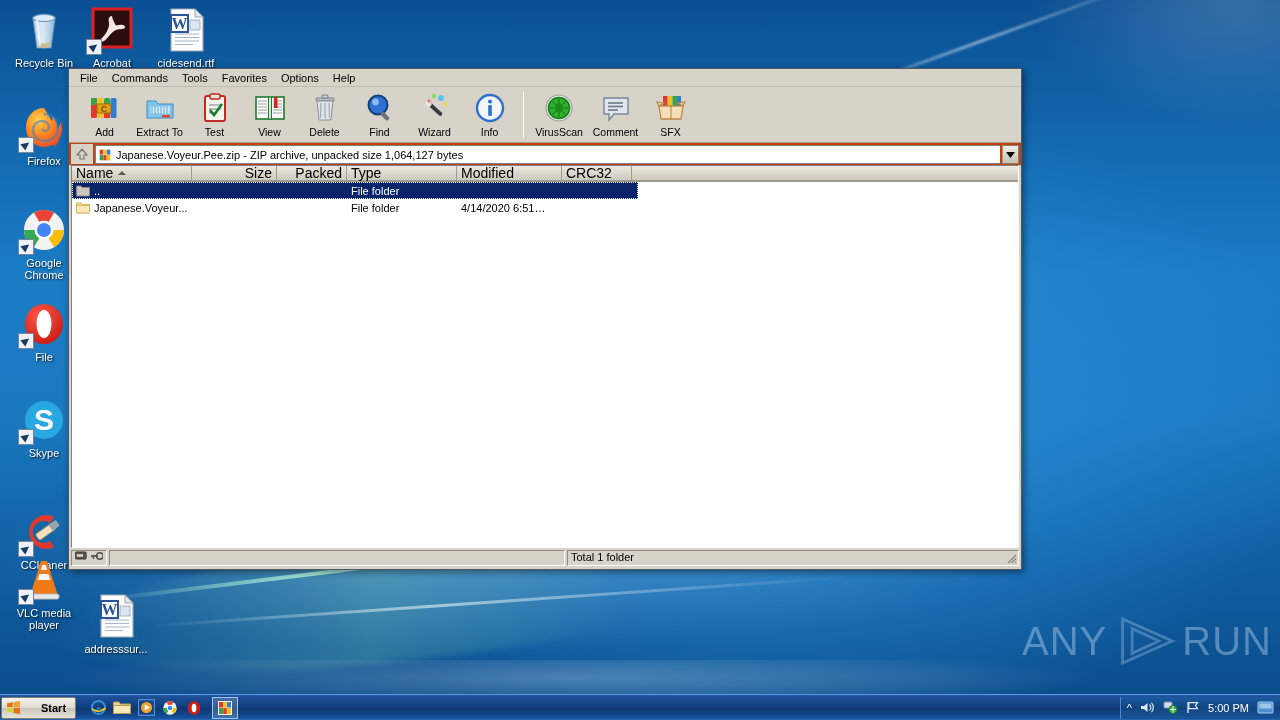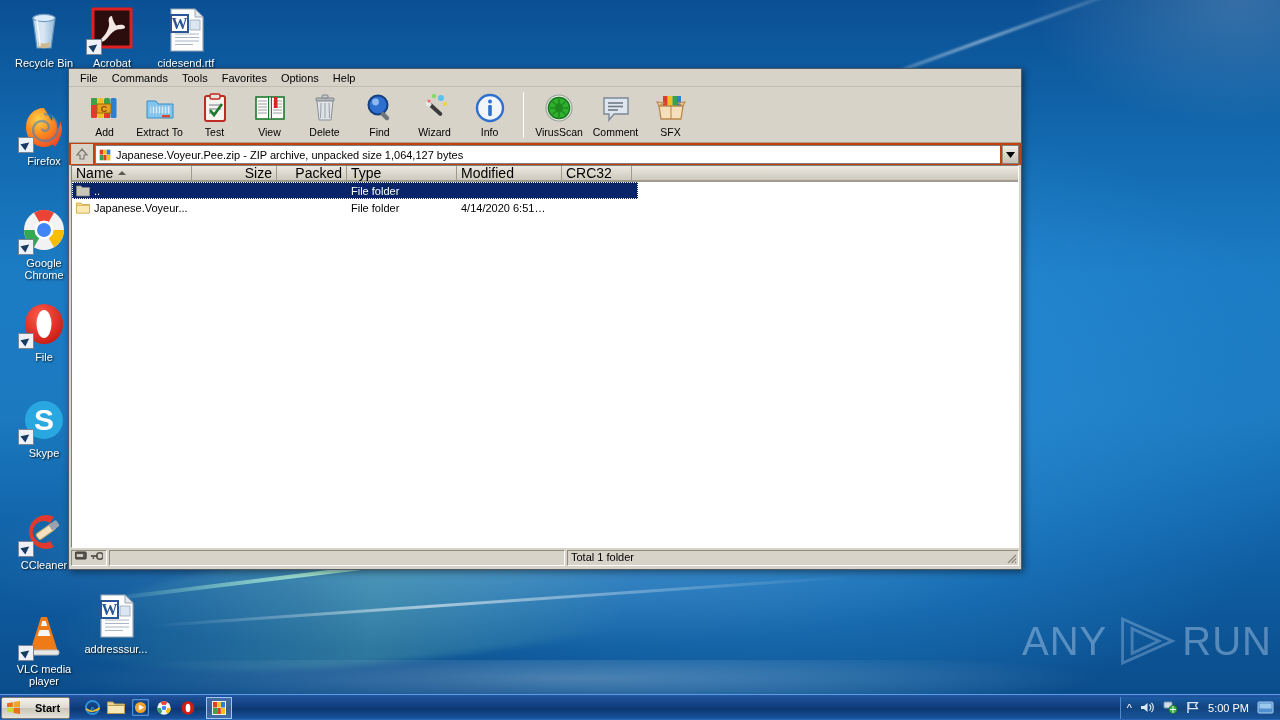--- a/index.html
+++ b/index.html
@@ -47,21 +47,21 @@
   .shortcut { position:absolute; left:-2px; bottom:-1px; width:16px; height:16px;
               background:#eef2f8; border:1px solid #7a8596; }
   .shortcut:after { content:""; position:absolute; left:3px; top:3px; width:0; height:0;
               border-left:8px solid #1b3a63; border-top:4px solid transparent; border-bottom:4px solid transparent;
               transform:rotate(-38deg); }
 
   
   #taskbar { position:absolute; left:0; bottom:0; width:1280px; height:26px;
     background:linear-gradient(to bottom,#245ba7 0%, #1d4f96 8%, #113f80 45%, #0d3870 55%, #17509a 92%, #2b6bbd 100%);
     border-top:1px solid #5e9ae0; display:flex; align-items:center; }
-  #startbtn { margin-left:1px; height:22px; padding:0 9px 0 4px; display:flex; align-items:center; gap:14px;
+  #startbtn { margin-left:1px; height:22px; padding:0 9px 0 4px; display:flex; align-items:center; gap:20px;
     background:linear-gradient(to bottom,#f4f3ee,#dedbd0 48%,#c8c5b8 52%,#e7e4da);
     border:1px solid #7d7a6e; border-radius:2px; font-size:11px; font-weight:bold; color:#000; }
   .qlaunch { width:24px; height:24px; display:flex; align-items:center; justify-content:center; }
   #tray { margin-left:auto; height:22px; display:flex; align-items:center; gap:8px; padding:0 6px;
     background:linear-gradient(to bottom,#1b5ba4,#11457f 50%,#19549a);
     border-left:1px solid #4f8ad0; font-size:11px; color:#fff; }
 
   
   #winrar { position:absolute; left:68px; top:68px; width:954px; height:502px;
     background:#d7d3c8; border:1px solid #505a66;
@@ -258,21 +258,21 @@
     <svg width="48" height="48" viewBox="0 0 48 48">
       <path d="M34 9 A17 17 0 1 0 34 39 L30 33 A11 11 0 1 1 30 15 Z" fill="#e03a2f"></path>
       <rect x="16" y="20" width="20" height="7" rx="2" fill="#f3e2c0" stroke="#c9a96a" stroke-width="1" transform="rotate(-35 26 24)"></rect>
       <rect x="30" y="14" width="9" height="7" rx="1.5" fill="#9aa3ad" transform="rotate(-35 34 18)"></rect>
     </svg>
     <div class="shortcut"></div>
   </div>
   <div class="lbl">CCleaner</div>
 </div>
 
-<div class="dicon" style="left:8px; top:612px;">
+<div class="dicon" style="left:8px; top:556px;">
   <div class="glyph">
     <svg width="48" height="48" viewBox="0 0 48 48">
       <path d="M21 5 L27 5 L38 40 L10 40 Z" fill="#ef7b18"></path>
       <path d="M22.3 9 L25.7 9 L27.2 14 L20.8 14 Z" fill="#f5f5f5"></path>
       <path d="M19.4 18 L28.6 18 L30.4 24 L17.6 24 Z" fill="#f5f5f5"></path>
       <rect x="9" y="38" width="30" height="5" rx="2" fill="#e8e8e8" stroke="#b9b9b9"></rect>
     </svg>
     <div class="shortcut"></div>
   </div>
   <div class="lbl">VLC media player</div>

